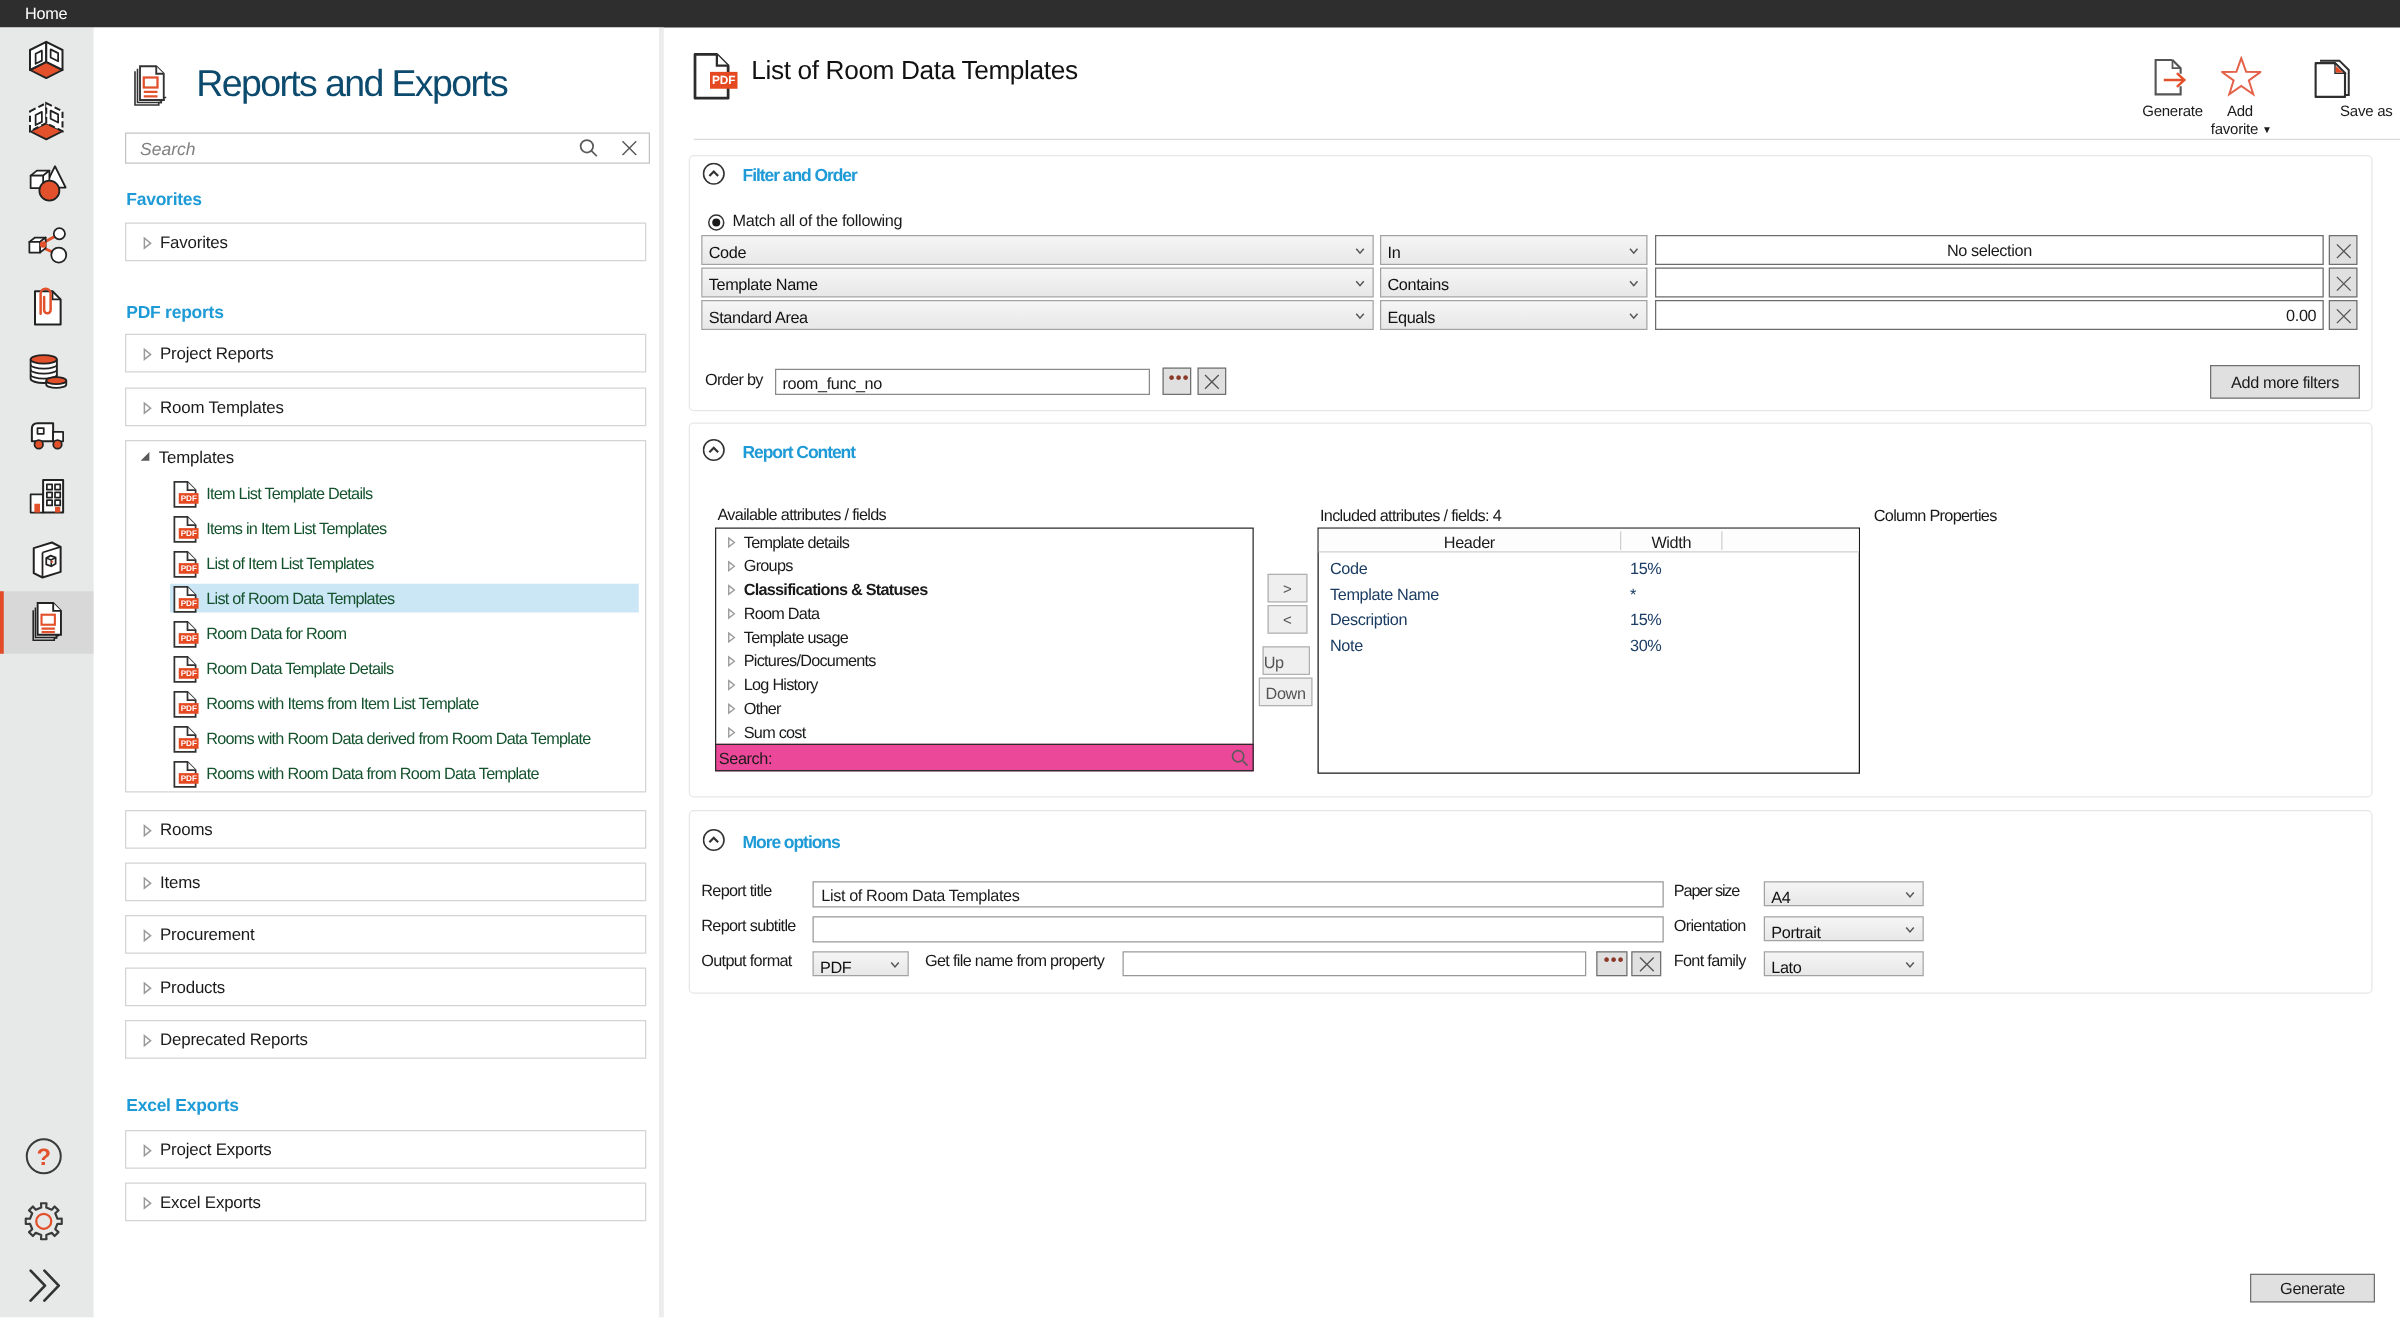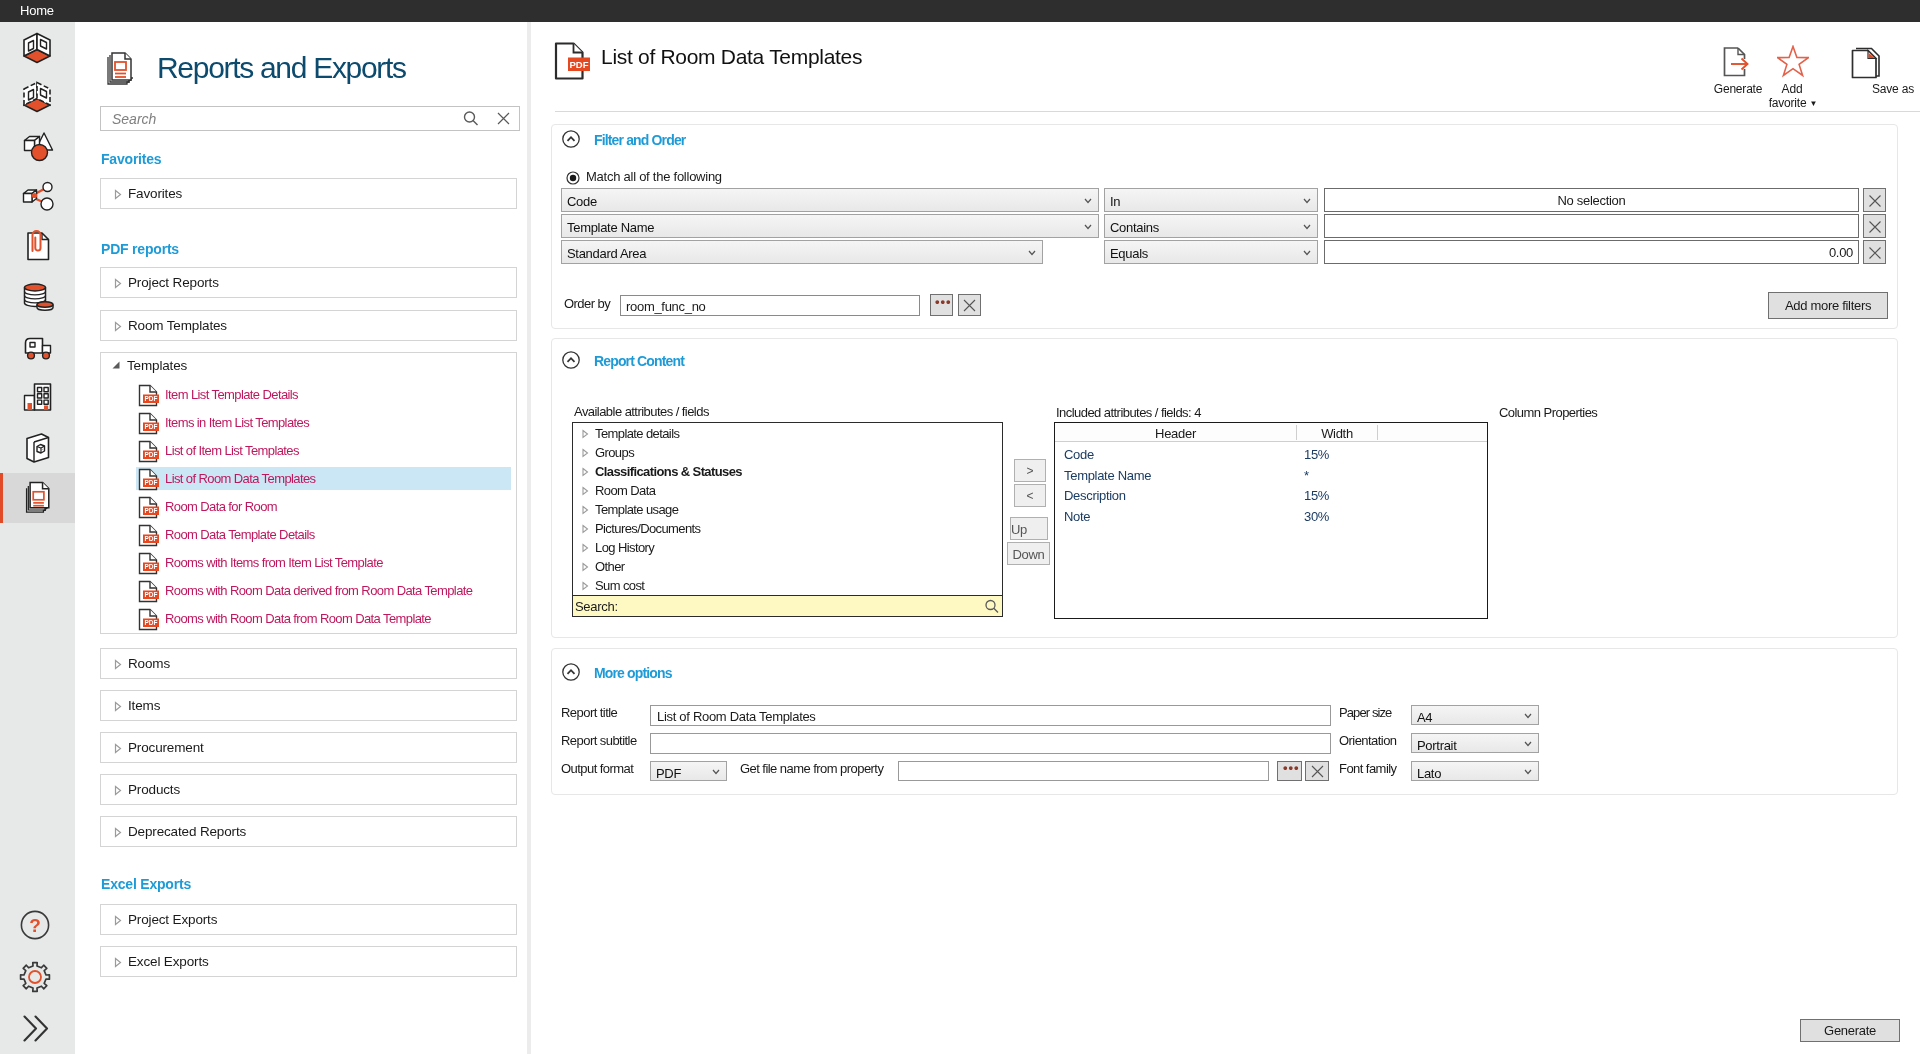--- a/index.html
+++ b/index.html
@@ -11,21 +11,21 @@
 .sidebar { position:absolute; left:0; top:22px; width:75px; height:1032px; background:#e7e8e8; }
 .selrow { position:absolute; left:0; top:473px; width:75px; height:50px; background:#d8d8d8; }
 .selbar { position:absolute; left:0; top:473px; width:3px; height:50px; background:#e14b28; }
 .divider { position:absolute; left:527px; top:22px; width:4px; height:1032px; background:#ececec; }
 .panel { position:absolute; left:75px; top:22px; width:452px; height:1032px; background:#fff; }
 .bluehead { position:absolute; color:#1e9bd7; font-weight:bold; font-size:14px; letter-spacing:-0.2px; }
 .pbox { position:absolute; left:100px; width:417px; height:31px; border:1px solid #d4d4d4; background:#fff; }
 .pbox .tri { position:absolute; left:13px; top:10px; }
 .pbox .lbl { position:absolute; left:27px; top:7px; font-size:13.5px; letter-spacing:-0.15px; color:#1a1a1a; }
 svg { display:block; }
-.item { position:absolute; font-size:13px; letter-spacing:-0.6px; color:#be185d; }
+.item { position:absolute; font-size:13px; letter-spacing:-0.6px; color:#14532d; }
 .sep { position:absolute; background:#d9d9d9; }
 .gbox { position:absolute; left:551px; width:1347px; border:1px solid #e7e7e7; border-radius:4px; background:#fff; }
 .sectitle { position:absolute; color:#1e9bd7; font-weight:bold; font-size:14px; letter-spacing:-0.85px; }
 .circbtn { position:absolute; width:18px; height:18px; }
 .combo { position:absolute; background:linear-gradient(#f5f5f5,#e8e8e8); border:1px solid #a2a2a2; font-size:13px; letter-spacing:-0.3px; }
 .combo .ct { position:absolute; left:5px; top:4px; color:#111; }
 .combo .chev { position:absolute; right:6px; top:7px; }
 .tfield { position:absolute; background:#fff; border:1px solid #6b6b6b; font-size:13px; letter-spacing:-0.3px; }
 .sbtn { position:absolute; background:#e0e0e0; border:1px solid #707070; }
 .flabel { position:absolute; font-size:13px; letter-spacing:-0.55px; color:#1a1a1a; }
@@ -376,21 +376,21 @@
         <svg class="chev" width="8" height="6" viewBox="0 0 8 6" style="top:9px;">
           <path d="M1 1 L4 4.5 L7 1" fill="none" stroke="#555" stroke-width="1.2"></path>
         </svg>
       </div>
   <div class="tfield" style="left:1324px;top:214px;width:535px;height:24px;"></div>
   <div class="sbtn" style="left:1863px;top:214px;width:23px;height:24px;">
         <svg style="position:absolute;left:3px;top:4px;" width="16" height="16" viewBox="0 0 16 16">
           <path d="M2.5 2.5 L13.5 13.5 M13.5 2.5 L2.5 13.5" stroke="#555" stroke-width="1.1"></path>
         </svg>
       </div>
-  <div class="combo" style="left:561px;top:240px;width:482px;height:24px;padding-left:12px;">
+  <div class="combo" style="left:561px;top:240px;width:538px;height:24px;padding-left:12px;">
         <span class="ct" style="top:5px;">Standard Area</span>
         <svg class="chev" width="8" height="6" viewBox="0 0 8 6" style="top:9px;">
           <path d="M1 1 L4 4.5 L7 1" fill="none" stroke="#555" stroke-width="1.2"></path>
         </svg>
       </div>
   <div class="combo" style="left:1104px;top:240px;width:214px;height:24px;">
         <span class="ct" style="top:5px;">Equals</span>
         <svg class="chev" width="8" height="6" viewBox="0 0 8 6" style="top:9px;">
           <path d="M1 1 L4 4.5 L7 1" fill="none" stroke="#555" stroke-width="1.2"></path>
         </svg>
@@ -459,21 +459,21 @@
   <div class="abs" style="left:595px;top:540px;font-size:13px;letter-spacing:-0.6px;">Log History</div>
   <svg class="abs" style="left:582px;top:562px;" width="7" height="10" viewBox="0 0 7 10">
         <path d="M1 1.5 L5.5 5 L1 8.5 Z" fill="#fff" stroke="#9b9b9b" stroke-width="1.1"></path>
       </svg>
   <div class="abs" style="left:595px;top:559px;font-size:13px;letter-spacing:-0.6px;">Other</div>
   <svg class="abs" style="left:582px;top:581px;" width="7" height="10" viewBox="0 0 7 10">
         <path d="M1 1.5 L5.5 5 L1 8.5 Z" fill="#fff" stroke="#9b9b9b" stroke-width="1.1"></path>
       </svg>
   <div class="abs" style="left:595px;top:578px;font-size:13px;letter-spacing:-0.6px;">Sum cost</div>
 </div>
-  <div class="abs" style="left:572px;top:595px;width:431px;height:22px;border:1px solid #2b2b2b;background:#fef9c3;">
+  <div class="abs" style="left:572px;top:595px;width:431px;height:22px;border:1px solid #2b2b2b;background:#ec4899;">
     <span style="position:absolute;left:2px;top:3px;font-size:13px;letter-spacing:-0.3px;">Search:</span>
     <svg style="position:absolute;left:411px;top:3px;" width="16" height="16" viewBox="0 0 16 16">
         <circle cx="6.5" cy="6" r="4.5" fill="none" stroke="#5a5a5a" stroke-width="1.3"></circle>
         <line x1="9.8" y1="9.2" x2="14" y2="13.5" stroke="#5a5a5a" stroke-width="1.3"></line>
       </svg>
   </div>
   <div class="sbtn" style="left:1014px;top:459px;width:32px;height:23px;background:#efefef;border-color:#b0b0b0;">
       <span style="position:absolute;left:0;top:4px;width:100%;text-align:center;font-size:12px;color:#555;">&gt;</span>
     </div>
   <div class="sbtn" style="left:1014px;top:484px;width:32px;height:23px;background:#efefef;border-color:#b0b0b0;">

